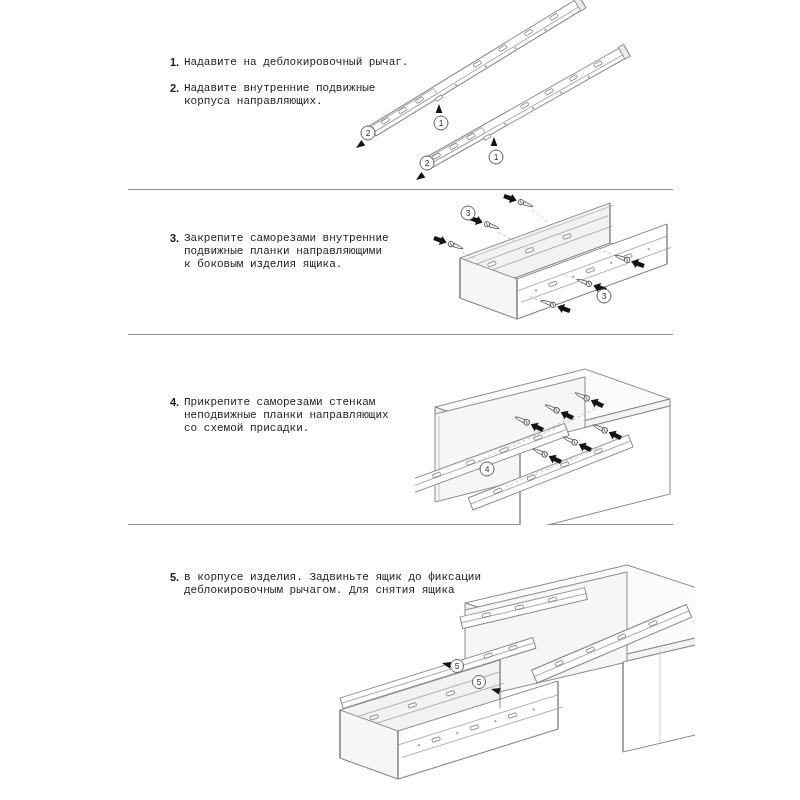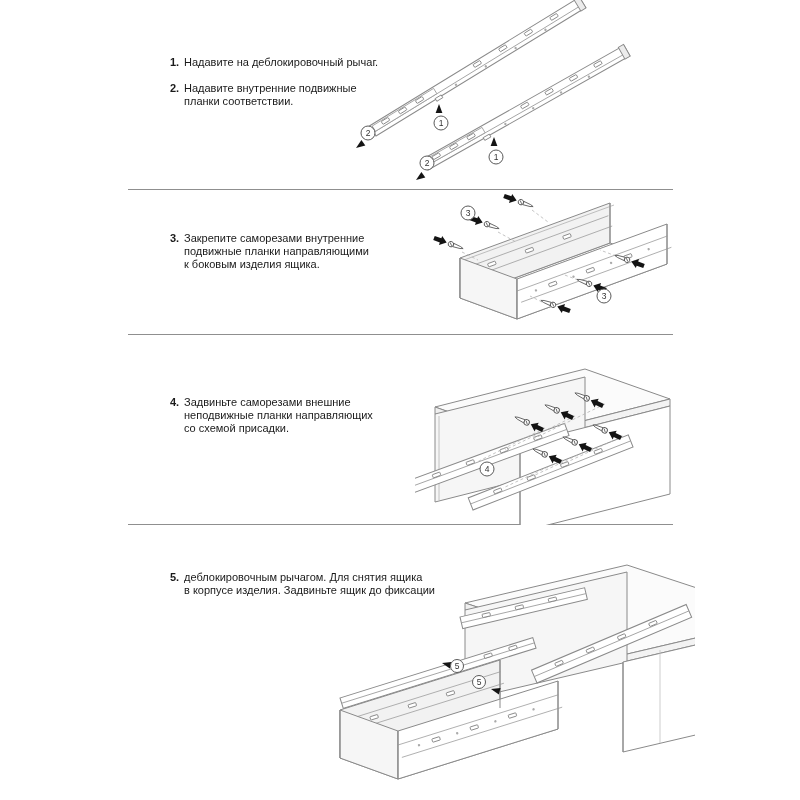--- a/index.html
+++ b/index.html
@@ -1,20 +1,20 @@
 <!DOCTYPE html>
 <html><head>
 <meta charset="utf-8">
 <style>
   html,body{margin:0;padding:0;background:#fff;}
   .page{position:relative;width:800px;height:800px;background:#ffffff;overflow:hidden;
         font-family:"Liberation Sans", sans-serif;color:#1a1a1a;}
   .step{position:absolute;display:flex;font-size:11px;line-height:13px;color:#1a1a1a;}
   .step .num{font-weight:bold;width:14px;flex:0 0 14px;}
-  .step .lines div{white-space:nowrap;}
+  .step .lines div{white-space:nowrap;font-family:Liberation Mono, monospace;}
   .divider{position:absolute;left:128px;width:545px;height:1px;background:#8f8f8f;}
   .illus{position:absolute;}
   svg text.co{font-family:"Liberation Sans",sans-serif;font-size:8.5px;fill:#333;text-anchor:middle;}
   svg circle.co{fill:#ffffff;stroke:#5a5a5a;stroke-width:1;}
   .rail-line{stroke:#8a8a8a;fill:#ffffff;}
   .dash{stroke:#b5b5b5;stroke-width:0.8;stroke-dasharray:3,2.5;fill:none;}
 </style>
 </head>
 <body>
 
@@ -37,47 +37,47 @@
     <span class="num">1.</span>
     <div class="lines">
       <div>Надавите на деблокировочный рычаг.</div>
     </div>
   </div>
 
   <div class="step" style="left:170px;top:82px">
     <span class="num">2.</span>
     <div class="lines">
       <div>Надавите внутренние подвижные</div>
-      <div>планки соответствии.</div>
+      <div>корпуса направляющих.</div>
     </div>
   </div>
 
   <div class="step" style="left:170px;top:232px">
     <span class="num">3.</span>
     <div class="lines">
       <div>Закрепите саморезами внутренние</div>
       <div>подвижные планки направляющими</div>
       <div>к боковым изделия ящика.</div>
     </div>
   </div>
 
   <div class="step" style="left:170px;top:396px">
     <span class="num">4.</span>
     <div class="lines">
-      <div>Задвиньте саморезами внешние</div>
+      <div>Прикрепите саморезами стенкам</div>
       <div>неподвижные планки направляющих</div>
       <div>со схемой присадки.</div>
     </div>
   </div>
 
   <div class="step" style="left:170px;top:571px">
     <span class="num">5.</span>
     <div class="lines">
+      <div>в корпусе изделия. Задвиньте ящик до фиксации</div>
       <div>деблокировочным рычагом. Для снятия ящика</div>
-      <div>в корпусе изделия. Задвиньте ящик до фиксации</div>
     </div>
   </div>
 
   <div class="divider" style="top:189px"></div>
   <div class="divider" style="top:334px"></div>
   <div class="divider" style="top:524px"></div>
 
   <svg class="illus" style="left:340px;top:0px" width="355" height="185" viewBox="0 0 355 185">
 
     <g transform="translate(36,136) rotate(-31.5)">

